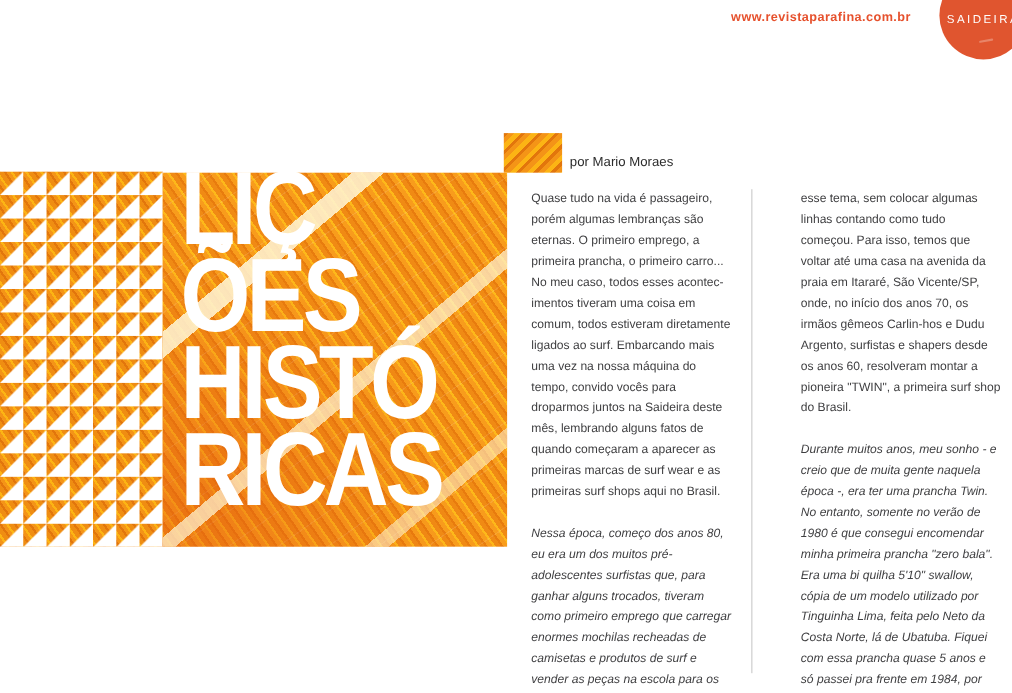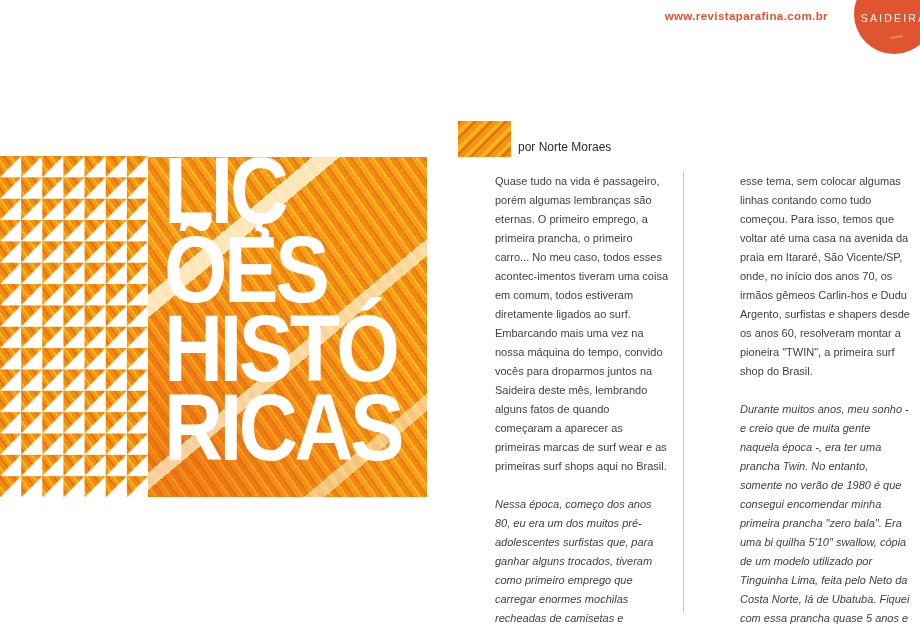--- a/index.html
+++ b/index.html
@@ -83,21 +83,21 @@
       repeating-linear-gradient(55deg,
         #e2760c 0 2px, #f49417 2px 5px, #fcb414 5px 7px, #ef8d12 7px 11px);
     background-size: 21.15px 21.35px, auto auto;
   }
 
   
   .hero {
     position: absolute;
     left: 148px;
     top: 157px;
-    width: 279px;
+    width: 313px;
     height: 340px;
     background-image:
       linear-gradient(140deg,
         rgba(255,246,215,0) 0 24%,
         rgba(255,246,215,0.85) 24% 28%,
         rgba(255,246,215,0) 28% 55%,
         rgba(255,246,215,0.7) 55% 58%,
         rgba(255,246,215,0) 58% 82%,
         rgba(255,246,215,0.55) 82% 85%,
         rgba(255,246,215,0) 85%),
@@ -131,39 +131,39 @@
     height: 440px;
     background: #c9c9c9;
   }
   .col {
     position: absolute;
     top: 172px;
     font-size: 11px;
     line-height: 19px;
     color: #3f3f41;
   }
-  .col p { margin: 0 0 19px 16px; }
+  .col p { margin: 0 0 19px 4px; }
   .col p:last-child { margin-bottom: 0; font-style: italic; }
   .col1 { left: 479px; width: 190px; }
   .col2 { left: 724px; width: 186px; }
 </style>
 </head>
 <body>
 
 <div class="page">
 
   <div class="header-url">www.revistaparafina.com.br</div>
 
   <div class="badge">
     <span class="badge-text">SAIDEIRA</span>
     <span class="badge-mark"></span>
   </div>
 
   <div class="aux-square"></div>
-  <div class="byline">por Norte Moraes</div>
+  <div class="byline">por Mario Moraes</div>
 
   <div class="pattern"></div>
 
   <div class="hero">
     <h1 class="title">
       <span>LIÇ</span>
       <span>ÕES</span>
       <span>HISTÓ</span>
       <span>RICAS</span>
     </h1>

